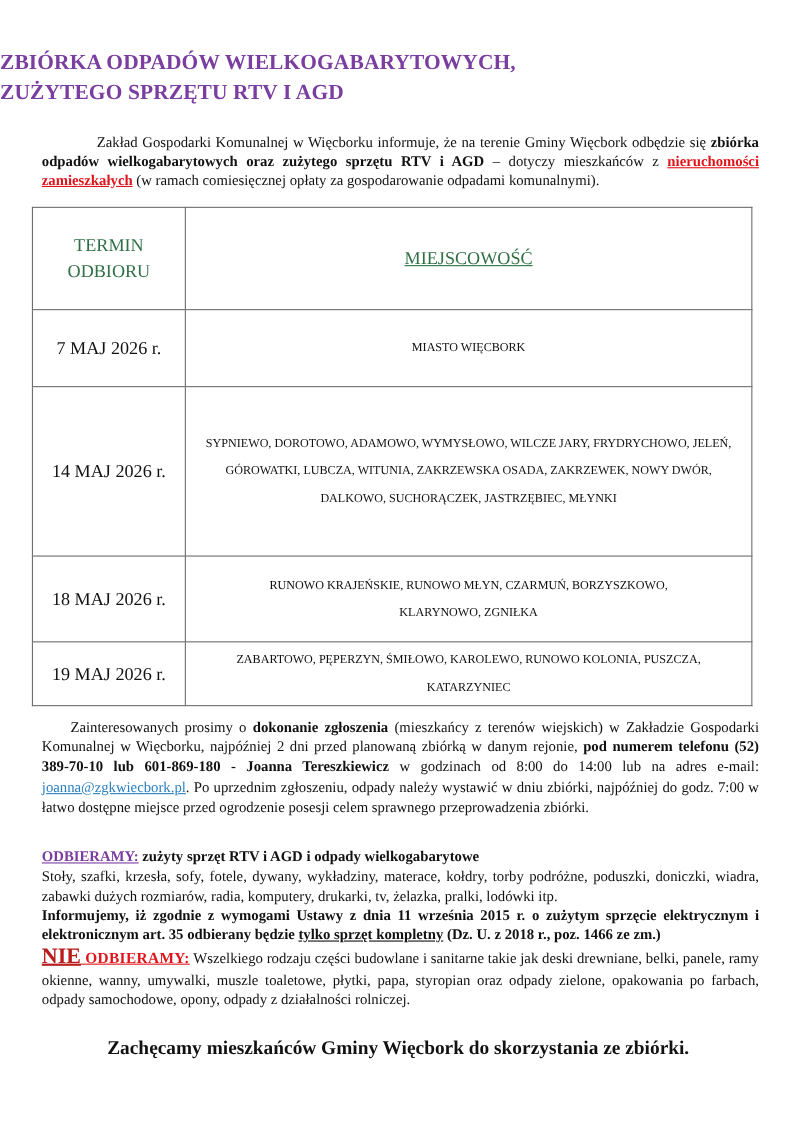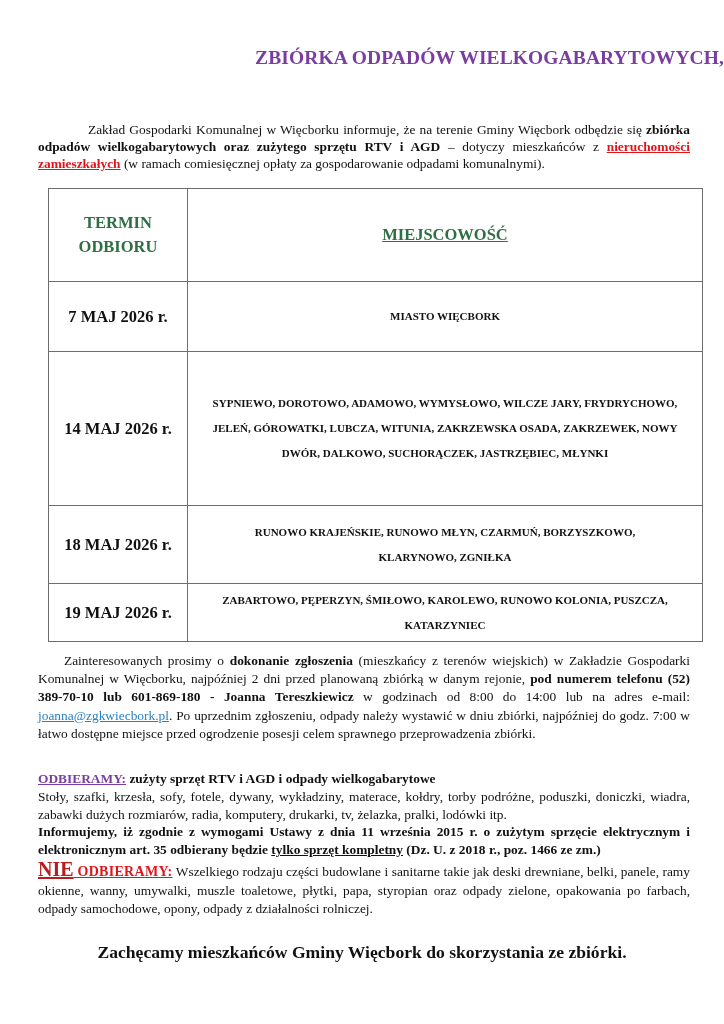--- a/index.html
+++ b/index.html
@@ -1,33 +1,33 @@
 <!DOCTYPE html>
 <html><head>
 <meta charset="utf-8">
 <style>
   html, body { margin: 0; padding: 0; background: #ffffff; }
   body {
     width: 724px; height: 1024px; position: relative; overflow: hidden;
     font-family: "Liberation Serif", "DejaVu Serif", serif; color: #111;
   }
   .title {
-    position: absolute; top: 44px; left: 0; width: 724px; text-align: right;
+    position: absolute; top: 44px; left: 0; width: 724px; text-align: left;
     color: #7a3da0; font-weight: bold; font-size: 19.5px; line-height: 27px;
     letter-spacing: 0.1px;
   }
   .intro {
     position: absolute; top: 121px; left: 38px; width: 652px;
     font-size: 13.4px; line-height: 17px; text-align: justify;
   }
   .intro .indent { display: inline-block; width: 50px; }
   .red-u { color: #e0151b; font-weight: bold; text-decoration: underline; }
   table.sched {
-    position: absolute; top: 188px; left: 48px; width: 655px;
-    border-collapse: collapse; font-weight: bold;
+    position: absolute; top: 188px; left: 29px; width: 655px;
+    border-collapse: collapse; font-weight: normal;
   }
   table.sched td { border: 1.3px solid #6d6d6d; text-align: center; vertical-align: middle; padding: 0; }
   .c1 { width: 138px; font-size: 16.5px; }
   .c2 { font-size: 11px; line-height: 25px; }
   .hdr { color: #2f6f44; font-size: 16.5px; line-height: 24px; }
   .hdr-u { text-decoration: underline; }
   .r0 { height: 93px; }
   .r1 { height: 70px; }
   .r2 { height: 154px; }
   .r3 { height: 78px; }
@@ -49,20 +49,21 @@
     font-weight: bold; font-size: 17.6px;
   }
   b { font-weight: bold; }
   .ul { text-decoration: underline; }
 </style>
 </head>
 <body>
 
 <div class="title">
   <div>ZBIÓRKA ODPADÓW WIELKOGABARYTOWYCH,</div>
+  <div>ZUŻYTEGO SPRZĘTU  RTV I AGD</div>
 </div>
 
 <div class="intro">
   <span class="indent"></span><span>Zakład Gospodarki Komunalnej w Więcborku  informuje, że  na terenie Gminy Więcbork odbędzie  się </span><b>zbiórka odpadów wielkogabarytowych oraz zużytego sprzętu RTV i AGD</b><span> – dotyczy mieszkańców z </span><span class="red-u">nieruchomości zamieszkałych</span><span> (w ramach comiesięcznej opłaty za gospodarowanie odpadami komunalnymi).</span>
 </div>
 
 <table class="sched">
   <tbody>
       <tr class="r0">
     <td class="c1 hdr">

